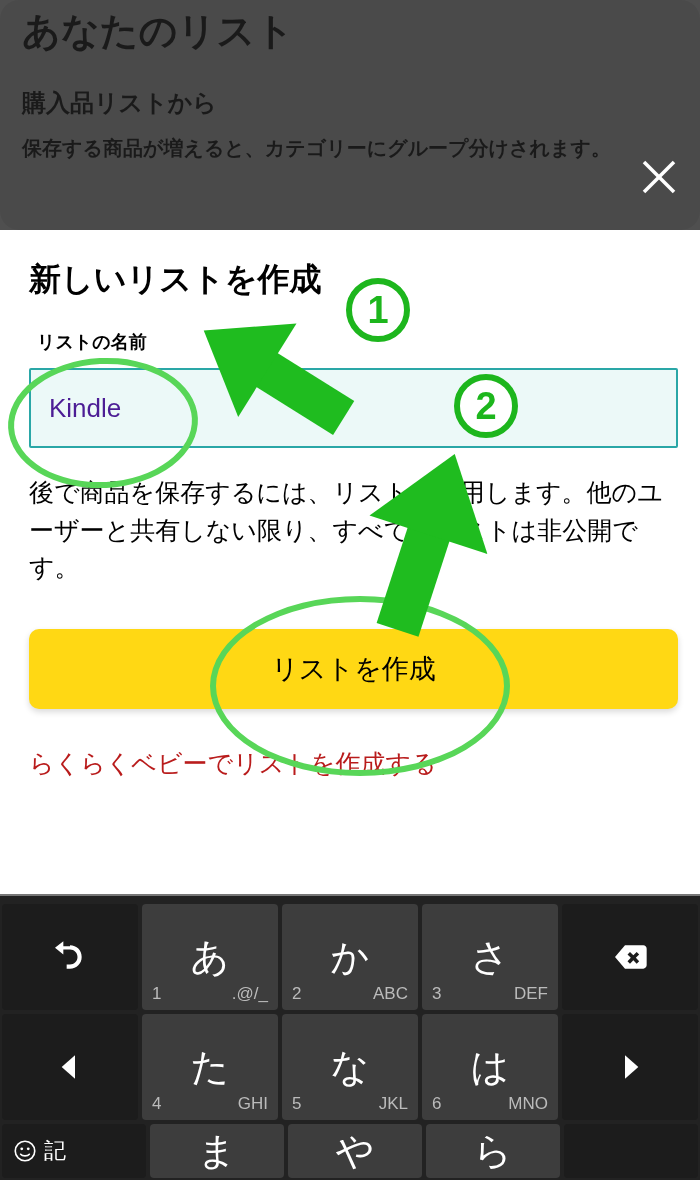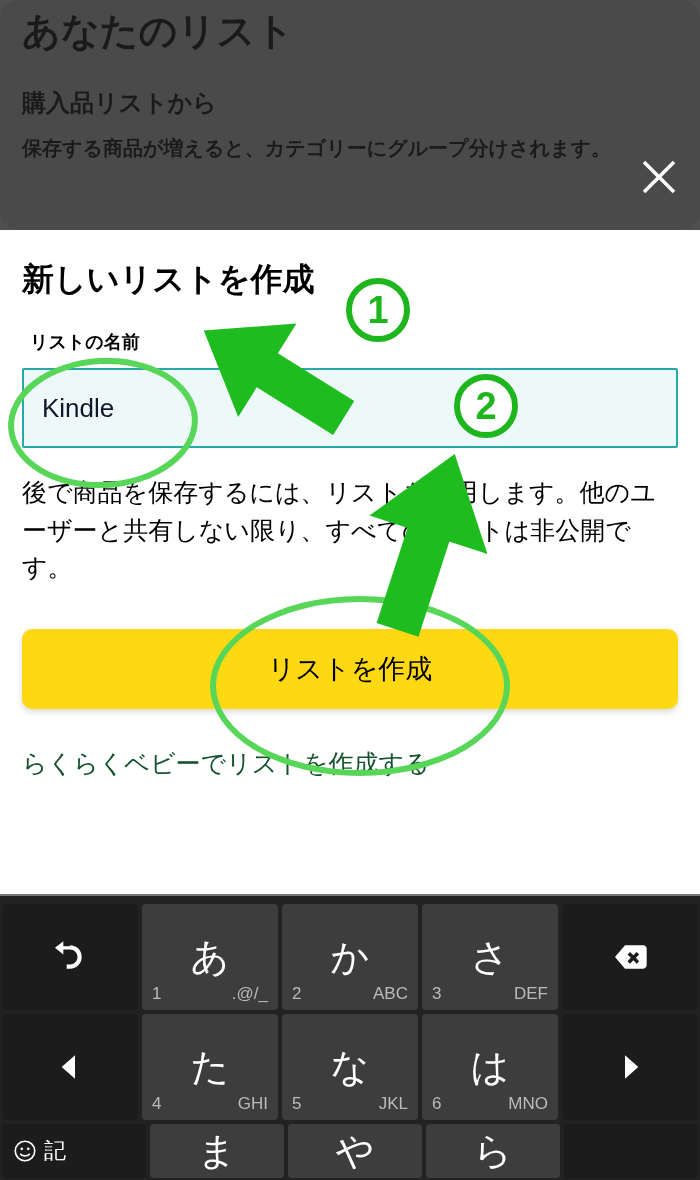--- a/index.html
+++ b/index.html
@@ -35,46 +35,46 @@
     width: 54px; height: 54px;
     display:flex; align-items:center; justify-content:center;
     color: #fff; font-size: 46px; line-height:1;
     cursor:pointer;
   }
   .close-x svg { width:40px; height:40px; stroke:#fff; stroke-width:3.5; }
 
   
   .modal {
     background:#fff;
-    padding: 18px 22px 0 22px;
+    padding: 18px 22px 0 29px;
   }
   .modal-title { font-size: 32px; font-weight: 700; margin-top: 10px; margin-bottom: 28px; }
   .field-label { font-size: 18px; font-weight: 700; margin-bottom: 14px; padding-left:8px; }
   .text-input {
     width: 100%;
     height: 80px;
     border: 2px solid #2aa7a7;
     background: #ecf9f8;
     font-size: 26px;
     padding: 0 18px;
-    color:#0f172a;
+    color:#4c1d95;
     outline:none;
     border-radius:2px;
   }
   .desc-text { font-size: 25px; line-height:1.5; margin-top: 26px; }
   .create-btn {
     width: 100%; height: 80px;
     background: #ffd814;
     border:none; border-radius:10px;
     font-size: 27px; font-weight:400;
     margin-top: 42px;
     cursor:pointer;
     box-shadow: 0 3px 6px rgba(0,0,0,.15);
   }
-  .baby-link { display:block; margin-top:38px; color:#14532d; font-size:25px; text-decoration:none; }
+  .baby-link { display:block; margin-top:38px; color:#b91c1c; font-size:25px; text-decoration:none; }
 
   
   .keyboard {
     position:absolute; bottom:0; left:0; right:0;
     background:#222; padding-top:6px;
     border-top:2px solid #777;
   }
   .kbrow { display:flex; }
   .key {
     flex:1;

